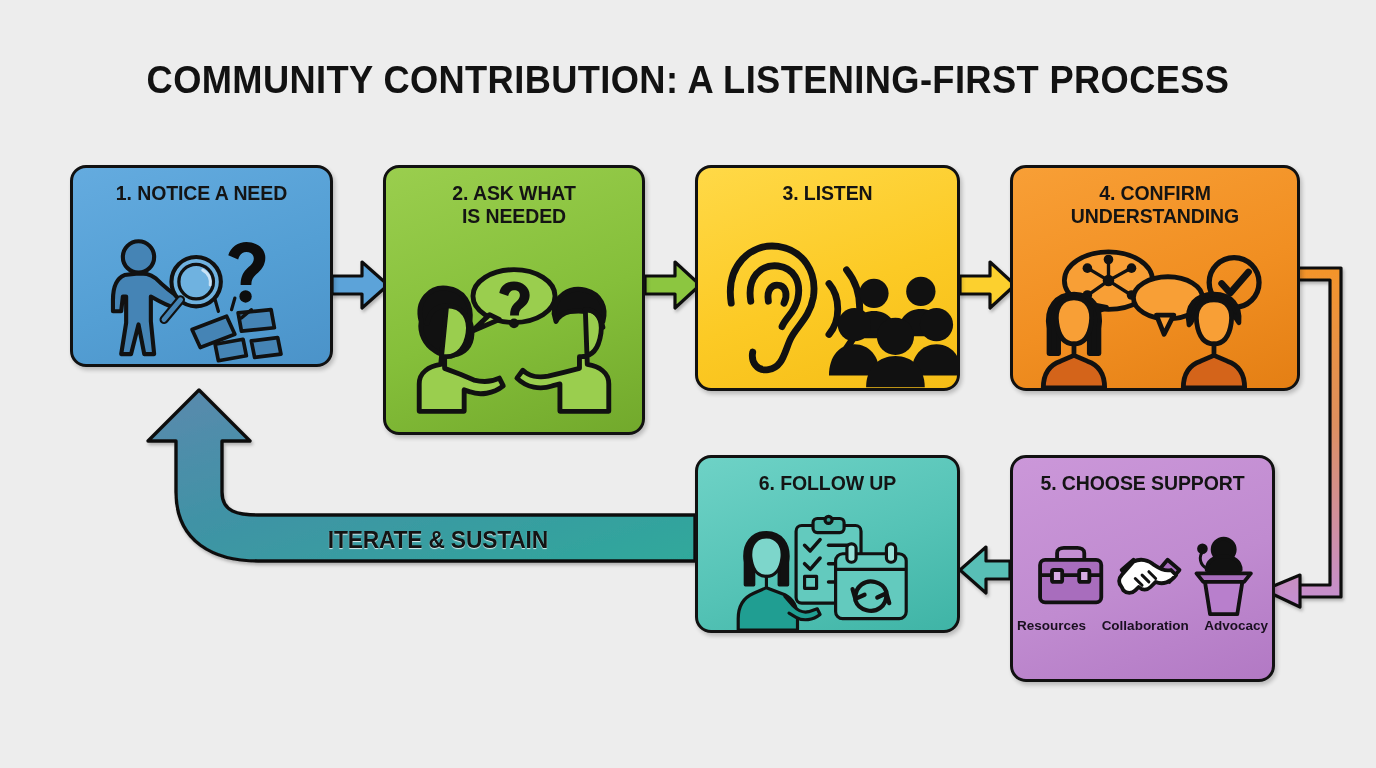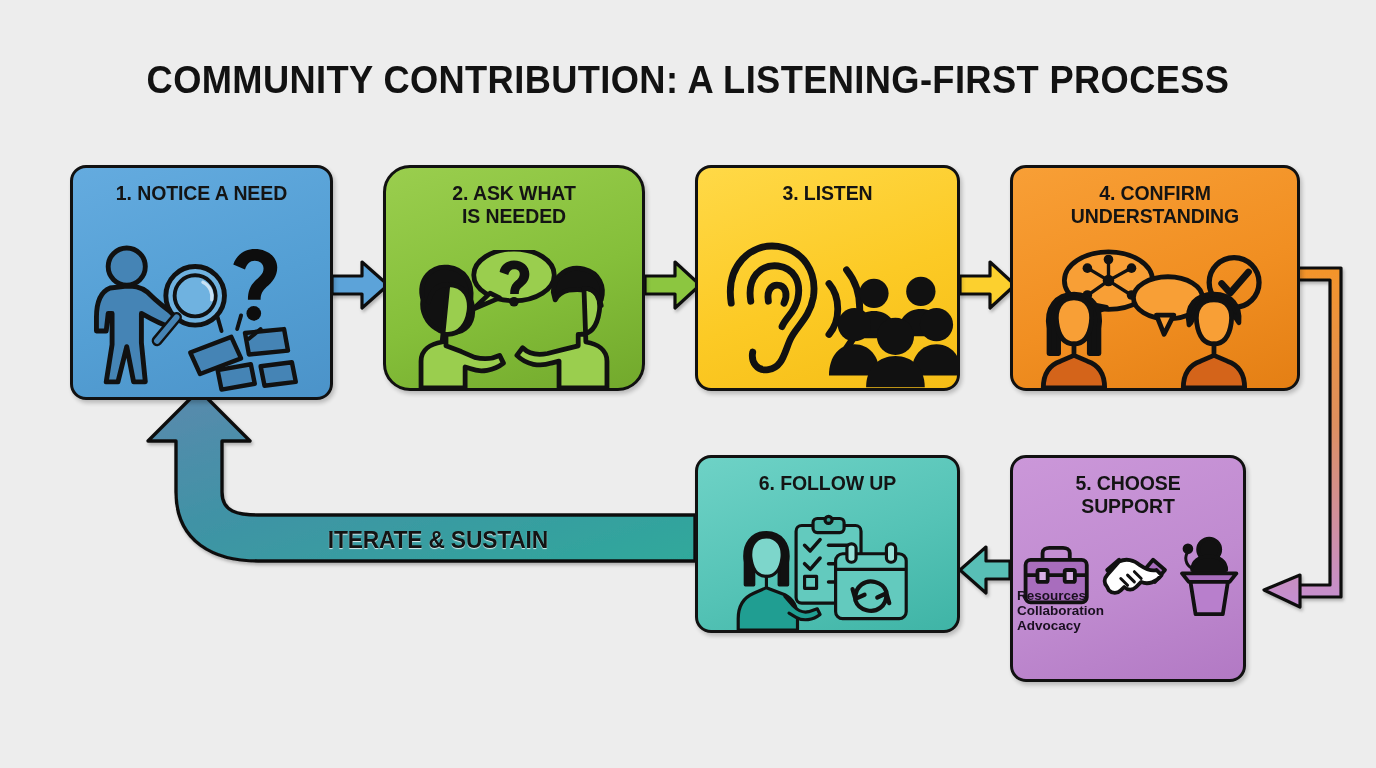--- a/index.html
+++ b/index.html
@@ -81,21 +81,20 @@
   .sub-labels {
     position: absolute;
     left: 4px; right: 4px;
     bottom: 46px;
     display: flex;
     justify-content: space-between;
     font-size: 13.5px;
     font-weight: bold;
     color: #1a1020;
     z-index: 6;
-    flex-direction: column;
   }
 
   
   .iterate-label {
     position: absolute;
     left: 322px;
     top: 526px;
     font-size: 24px;
     font-weight: bold;
     color: #131313;
@@ -161,21 +160,21 @@
                L 222 441
                L 222 492
                C 222 512 238 515 258 515
                L 695 515
                Z" fill="url(#grad61)" stroke="#111" stroke-width="3.4" stroke-linejoin="round" stroke-linecap="round"></path>
     </g>
   </svg>
 
   <div class="iterate-label">ITERATE &amp; SUSTAIN</div>
 
-  <div class="step" style="left:70px; top:165px; width:263px; height:235px; background:linear-gradient(160deg,#64abdf 0%,#549fd4 55%,#4b93c9 100%);">
+  <div class="step" style="left:70px; top:165px; width:263px; height:202px; background:linear-gradient(160deg,#64abdf 0%,#549fd4 55%,#4b93c9 100%);">
     <div class="step-title">1. NOTICE A NEED</div>
     <div class="art">
       <svg viewBox="0 0 263 170" preserveAspectRatio="xMidYMid meet">
         <g stroke="#111" stroke-width="5" stroke-linejoin="round" stroke-linecap="round" fill="#4584b5">
 
           <circle cx="55" cy="40" r="19"></circle>
           <path d="M 38 62 C 28 66 24 76 24 92 L 24 106 L 34 106 L 36 88
                    L 40 88 L 40 120 L 34 158 L 46 158 L 55 122 L 62 158 L 74 158
                    L 70 118 L 70 88 C 84 96 92 100 100 102 L 108 92
                    C 96 84 84 74 76 66 C 68 60 62 60 55 60 Z"></path>
@@ -205,21 +204,21 @@
         </g>
         <g stroke="#111" stroke-width="4" stroke-linecap="round">
           <path d="M 152 106 L 148 92"></path>
           <path d="M 168 104 L 172 90"></path>
           <path d="M 180 114 L 192 104"></path>
         </g>
       </svg>
     </div>
   </div>
 
-  <div class="step" style="left:383px; top:165px; width:262px; height:226px; background:linear-gradient(160deg,#9ace4e 0%,#85bf3a 55%,#72a92c 100%);border-radius:27px;">
+  <div class="step" style="left:383px; top:165px; width:262px; height:270px; background:linear-gradient(160deg,#9ace4e 0%,#85bf3a 55%,#72a92c 100%);">
     <div class="step-title">
       <div>2. ASK WHAT</div>
       <div>IS NEEDED</div>
     </div>
     <div class="art" style="top:82px;">
       <svg viewBox="0 0 262 144" preserveAspectRatio="xMidYMid meet">
 
         <g>
           <ellipse cx="131" cy="26" rx="42" ry="27" fill="#9ace4e" stroke="#111" stroke-width="5"></ellipse>
           <path d="M 106 45 L 88 62 L 116 50 Z" fill="#9ace4e" stroke="#111" stroke-width="5" stroke-linejoin="round"></path>
@@ -333,21 +332,21 @@
                    C 210 64 196 62 184 64 C 176 66 172 72 170 78 Z" fill="#111"></path>
           <path d="M 194 54 C 208 54 214 64 212 78 C 210 92 204 100 194 100 C 184 100 178 92 176 78
                    C 174 64 180 54 194 54 Z" fill="#f89f36"></path>
           <path d="M 194 100 L 194 112 L 180 118 C 168 122 162 132 162 146 L 226 146
                    C 226 132 220 122 208 118 L 194 112 Z" fill="#d4641a"></path>
         </g>
       </svg>
     </div>
   </div>
 
-  <div class="step" style="left:1010px; top:455px; width:236px; height:227px; background:linear-gradient(160deg,#cb97d9 0%,#c08bd0 55%,#b279c4 100%);">
+  <div class="step" style="left:1010px; top:455px; width:265px; height:227px; background:linear-gradient(160deg,#cb97d9 0%,#c08bd0 55%,#b279c4 100%);">
     <div class="step-title">5. CHOOSE SUPPORT</div>
     <div class="art" style="top:78px; bottom:58px;">
       <svg viewBox="0 0 265 100" preserveAspectRatio="xMidYMid meet">
 
         <g stroke="#111" stroke-width="4.5" stroke-linejoin="round">
           <path d="M 32 28 L 32 20 C 32 16 36 14 40 14 L 56 14 C 60 14 64 16 64 20 L 64 28" fill="none"></path>
           <rect x="12" y="28" width="72" height="50" rx="6" fill="#a86dbd"></rect>
           <path d="M 12 46 L 84 46" fill="none"></path>
           <rect x="26" y="40" width="12" height="14" rx="2" fill="#d8aee5"></rect>
           <rect x="58" y="40" width="12" height="14" rx="2" fill="#d8aee5"></rect>

